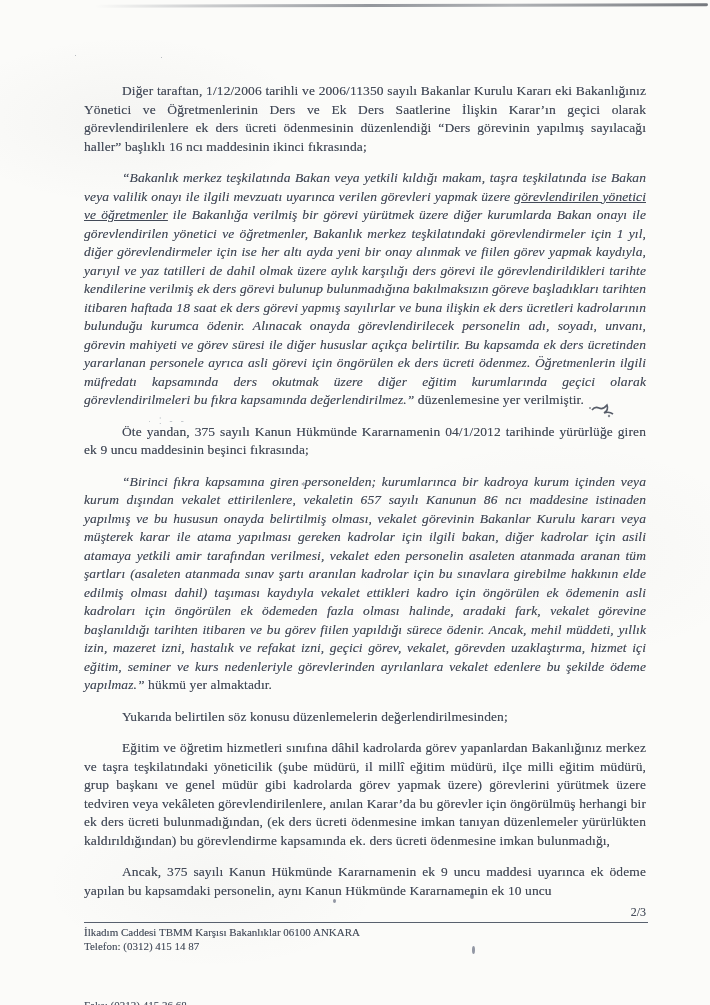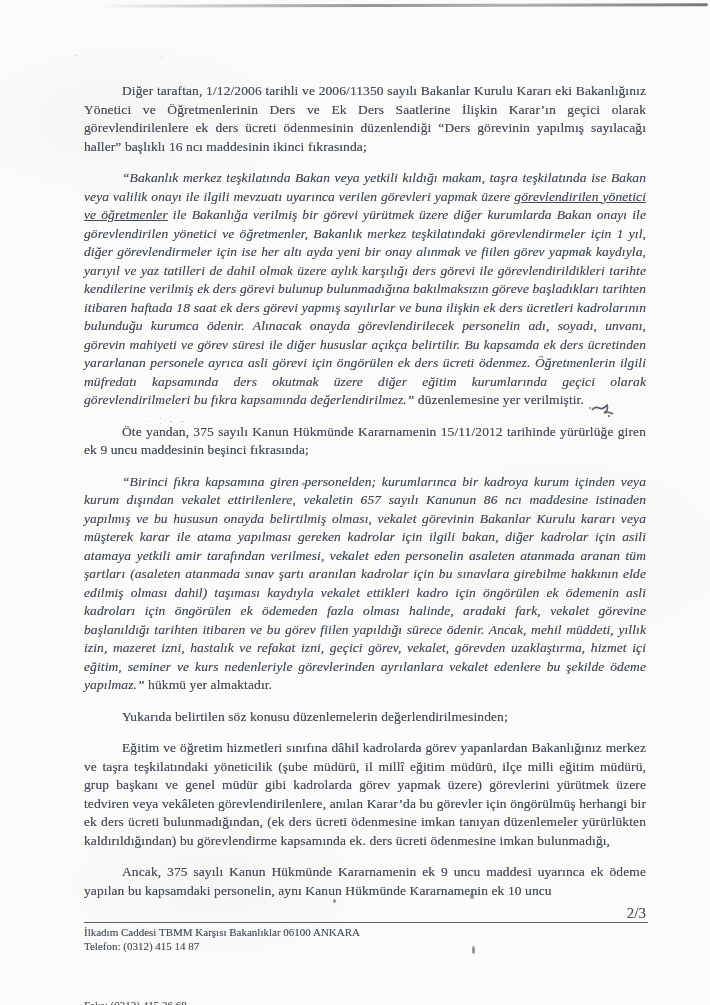--- a/index.html
+++ b/index.html
@@ -30,21 +30,21 @@
     text-align:justify;
     text-indent:38px;
     letter-spacing:0.1px;
     text-shadow:0 0 0.5px rgba(67,74,88,0.55);
   }
   .it{font-style:italic;font-family:Liberation Serif, serif;}
   .ul{text-decoration:underline;}
   
   .page-num{
     position:absolute;right:64px;top:905px;
-    font-size:15px;color:#49505e;
+    font-size:12px;color:#49505e;
     text-shadow:0 0 0.4px rgba(73,80,94,0.5);
   }
   
   .footer{
     position:absolute;left:84px;top:922px;width:564px;
     border-top:1.2px solid #58606e;
     padding-top:3px;
     font-size:11px;line-height:13.5px;
     color:#49515f;
     text-shadow:0 0 0.4px rgba(73,81,95,0.5);
@@ -84,21 +84,21 @@
   <circle cx="2" cy="8" r="1" fill="#3a4150" opacity="0.6"></circle>
   <circle cx="21" cy="16" r="1.2" fill="#3a4150" opacity="0.6"></circle>
 </svg>
 <div class="ink-dot" style="left:333px;top:899px;"></div>
 <div class="ink-dot" style="left:470px;top:893px;width:4px;height:6px;"></div>
 <div class="ink-dot" style="left:472px;top:946px;height:8px;"></div>
 
 <div class="content">
     <p class="para body"><span>Diğer taraftan, 1/12/2006 tarihli ve 2006/11350 sayılı Bakanlar Kurulu Kararı eki Bakanlığınız Yönetici ve Öğretmenlerinin Ders ve Ek Ders Saatlerine İlişkin Karar’ın geçici olarak görevlendirilenlere ek ders ücreti ödenmesinin düzenlendiği “Ders görevinin yapılmış sayılacağı haller” başlıklı 16 ncı maddesinin ikinci fıkrasında;</span></p>
     <p class="para quote"><span class="it">“Bakanlık merkez teşkilatında Bakan veya yetkili kıldığı makam, taşra teşkilatında ise Bakan veya valilik onayı ile ilgili mevzuatı uyarınca verilen görevleri yapmak üzere </span><span class="it ul">görevlendirilen yönetici ve öğretmenler</span><span class="it"> ile Bakanlığa verilmiş bir görevi yürütmek üzere diğer kurumlarda Bakan onayı ile görevlendirilen yönetici ve öğretmenler, Bakanlık merkez teşkilatındaki görevlendirmeler için 1 yıl, diğer görevlendirmeler için ise her altı ayda yeni bir onay alınmak ve fiilen görev yapmak kaydıyla, yarıyıl ve yaz tatilleri de dahil olmak üzere aylık karşılığı ders görevi ile görevlendirildikleri tarihte kendilerine verilmiş ek ders görevi bulunup bulunmadığına bakılmaksızın göreve başladıkları tarihten itibaren haftada 18 saat ek ders görevi yapmış sayılırlar ve buna ilişkin ek ders ücretleri kadrolarının bulunduğu kurumca ödenir. Alınacak onayda görevlendirilecek personelin adı, soyadı, unvanı, görevin mahiyeti ve görev süresi ile diğer hususlar açıkça belirtilir. Bu kapsamda ek ders ücretinden yararlanan personele ayrıca asli görevi için öngörülen ek ders ücreti ödenmez. Öğretmenlerin ilgili müfredatı kapsamında ders okutmak üzere diğer eğitim kurumlarında geçici olarak görevlendirilmeleri bu fıkra kapsamında değerlendirilmez.” </span><span>düzenlemesine yer verilmiştir.</span></p>
-    <p class="para body"><span>Öte yandan, 375 sayılı Kanun Hükmünde Kararnamenin 15/11/2012 tarihinde yürürlüğe giren ek 9 uncu maddesinin beşinci fıkrasında;</span></p>
+    <p class="para body"><span>Öte yandan, 375 sayılı Kanun Hükmünde Kararnamenin 04/1/2012 tarihinde yürürlüğe giren ek 9 uncu maddesinin beşinci fıkrasında;</span></p>
     <p class="para quote"><span class="it">“Birinci fıkra kapsamına giren personelden; kurumlarınca bir kadroya kurum içinden veya kurum dışından vekalet ettirilenlere, vekaletin 657 sayılı Kanunun 86 ncı maddesine istinaden yapılmış ve bu hususun onayda belirtilmiş olması, vekalet görevinin Bakanlar Kurulu kararı veya müşterek karar ile atama yapılması gereken kadrolar için ilgili bakan, diğer kadrolar için asili atamaya yetkili amir tarafından verilmesi, vekalet eden personelin asaleten atanmada aranan tüm şartları (asaleten atanmada sınav şartı aranılan kadrolar için bu sınavlara girebilme hakkının elde edilmiş olması dahil) taşıması kaydıyla vekalet ettikleri kadro için öngörülen ek ödemenin asli kadroları için öngörülen ek ödemeden fazla olması halinde, aradaki fark, vekalet görevine başlanıldığı tarihten itibaren ve bu görev fiilen yapıldığı sürece ödenir. Ancak, mehil müddeti, yıllık izin, mazeret izni, hastalık ve refakat izni, geçici görev, vekalet, görevden uzaklaştırma, hizmet içi eğitim, seminer ve kurs nedenleriyle görevlerinden ayrılanlara vekalet edenlere bu şekilde ödeme yapılmaz.” </span><span>hükmü yer almaktadır.</span></p>
     <p class="para body"><span>Yukarıda belirtilen söz konusu düzenlemelerin değerlendirilmesinden;</span></p>
     <p class="para body"><span>Eğitim ve öğretim hizmetleri sınıfına dâhil kadrolarda görev yapanlardan Bakanlığınız merkez ve taşra teşkilatındaki yöneticilik (şube müdürü, il millî eğitim müdürü, ilçe milli eğitim müdürü, grup başkanı ve genel müdür gibi kadrolarda görev yapmak üzere) görevlerini yürütmek üzere tedviren veya vekâleten görevlendirilenlere, anılan Karar’da bu görevler için öngörülmüş herhangi bir ek ders ücreti bulunmadığından, (ek ders ücreti ödenmesine imkan tanıyan düzenlemeler yürürlükten kaldırıldığından) bu görevlendirme kapsamında ek. ders ücreti ödenmesine imkan bulunmadığı,</span></p>
     <p class="para body"><span>Ancak, 375 sayılı Kanun Hükmünde Kararnamenin ek 9 uncu maddesi uyarınca ek ödeme yapılan bu kapsamdaki personelin, aynı Kanun Hükmünde Kararnamenin ek 10 uncu</span></p>
   </div>
 
 <div class="page-num">2/3</div>
 
 <div class="footer">
   <div class="f-row1">

